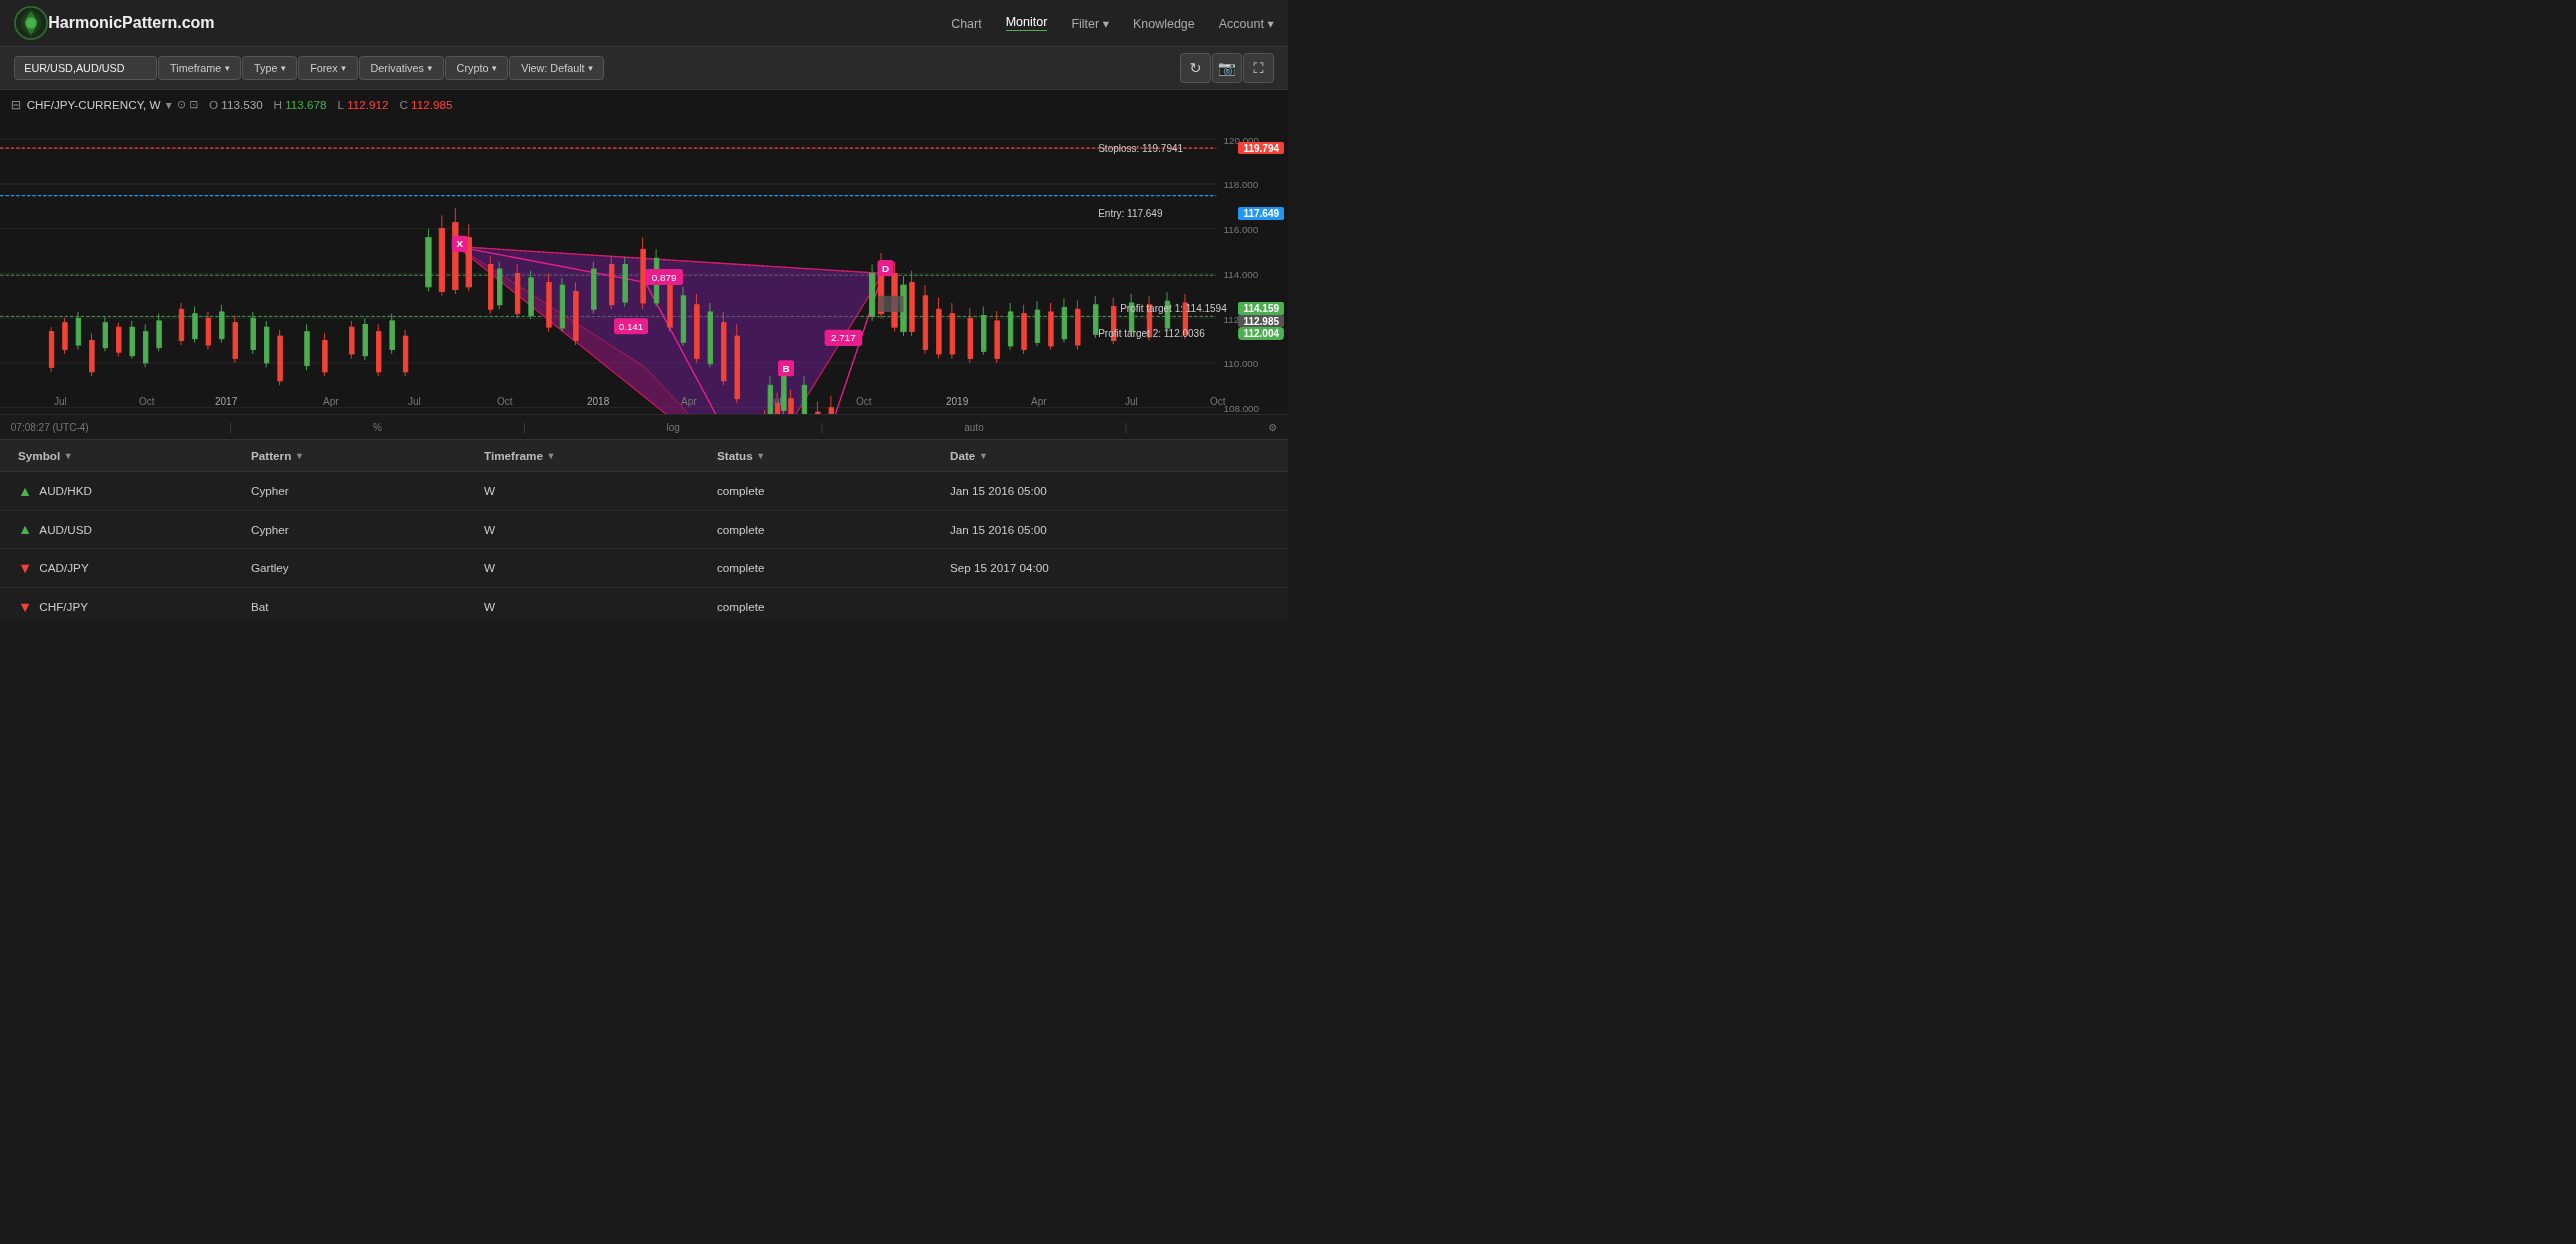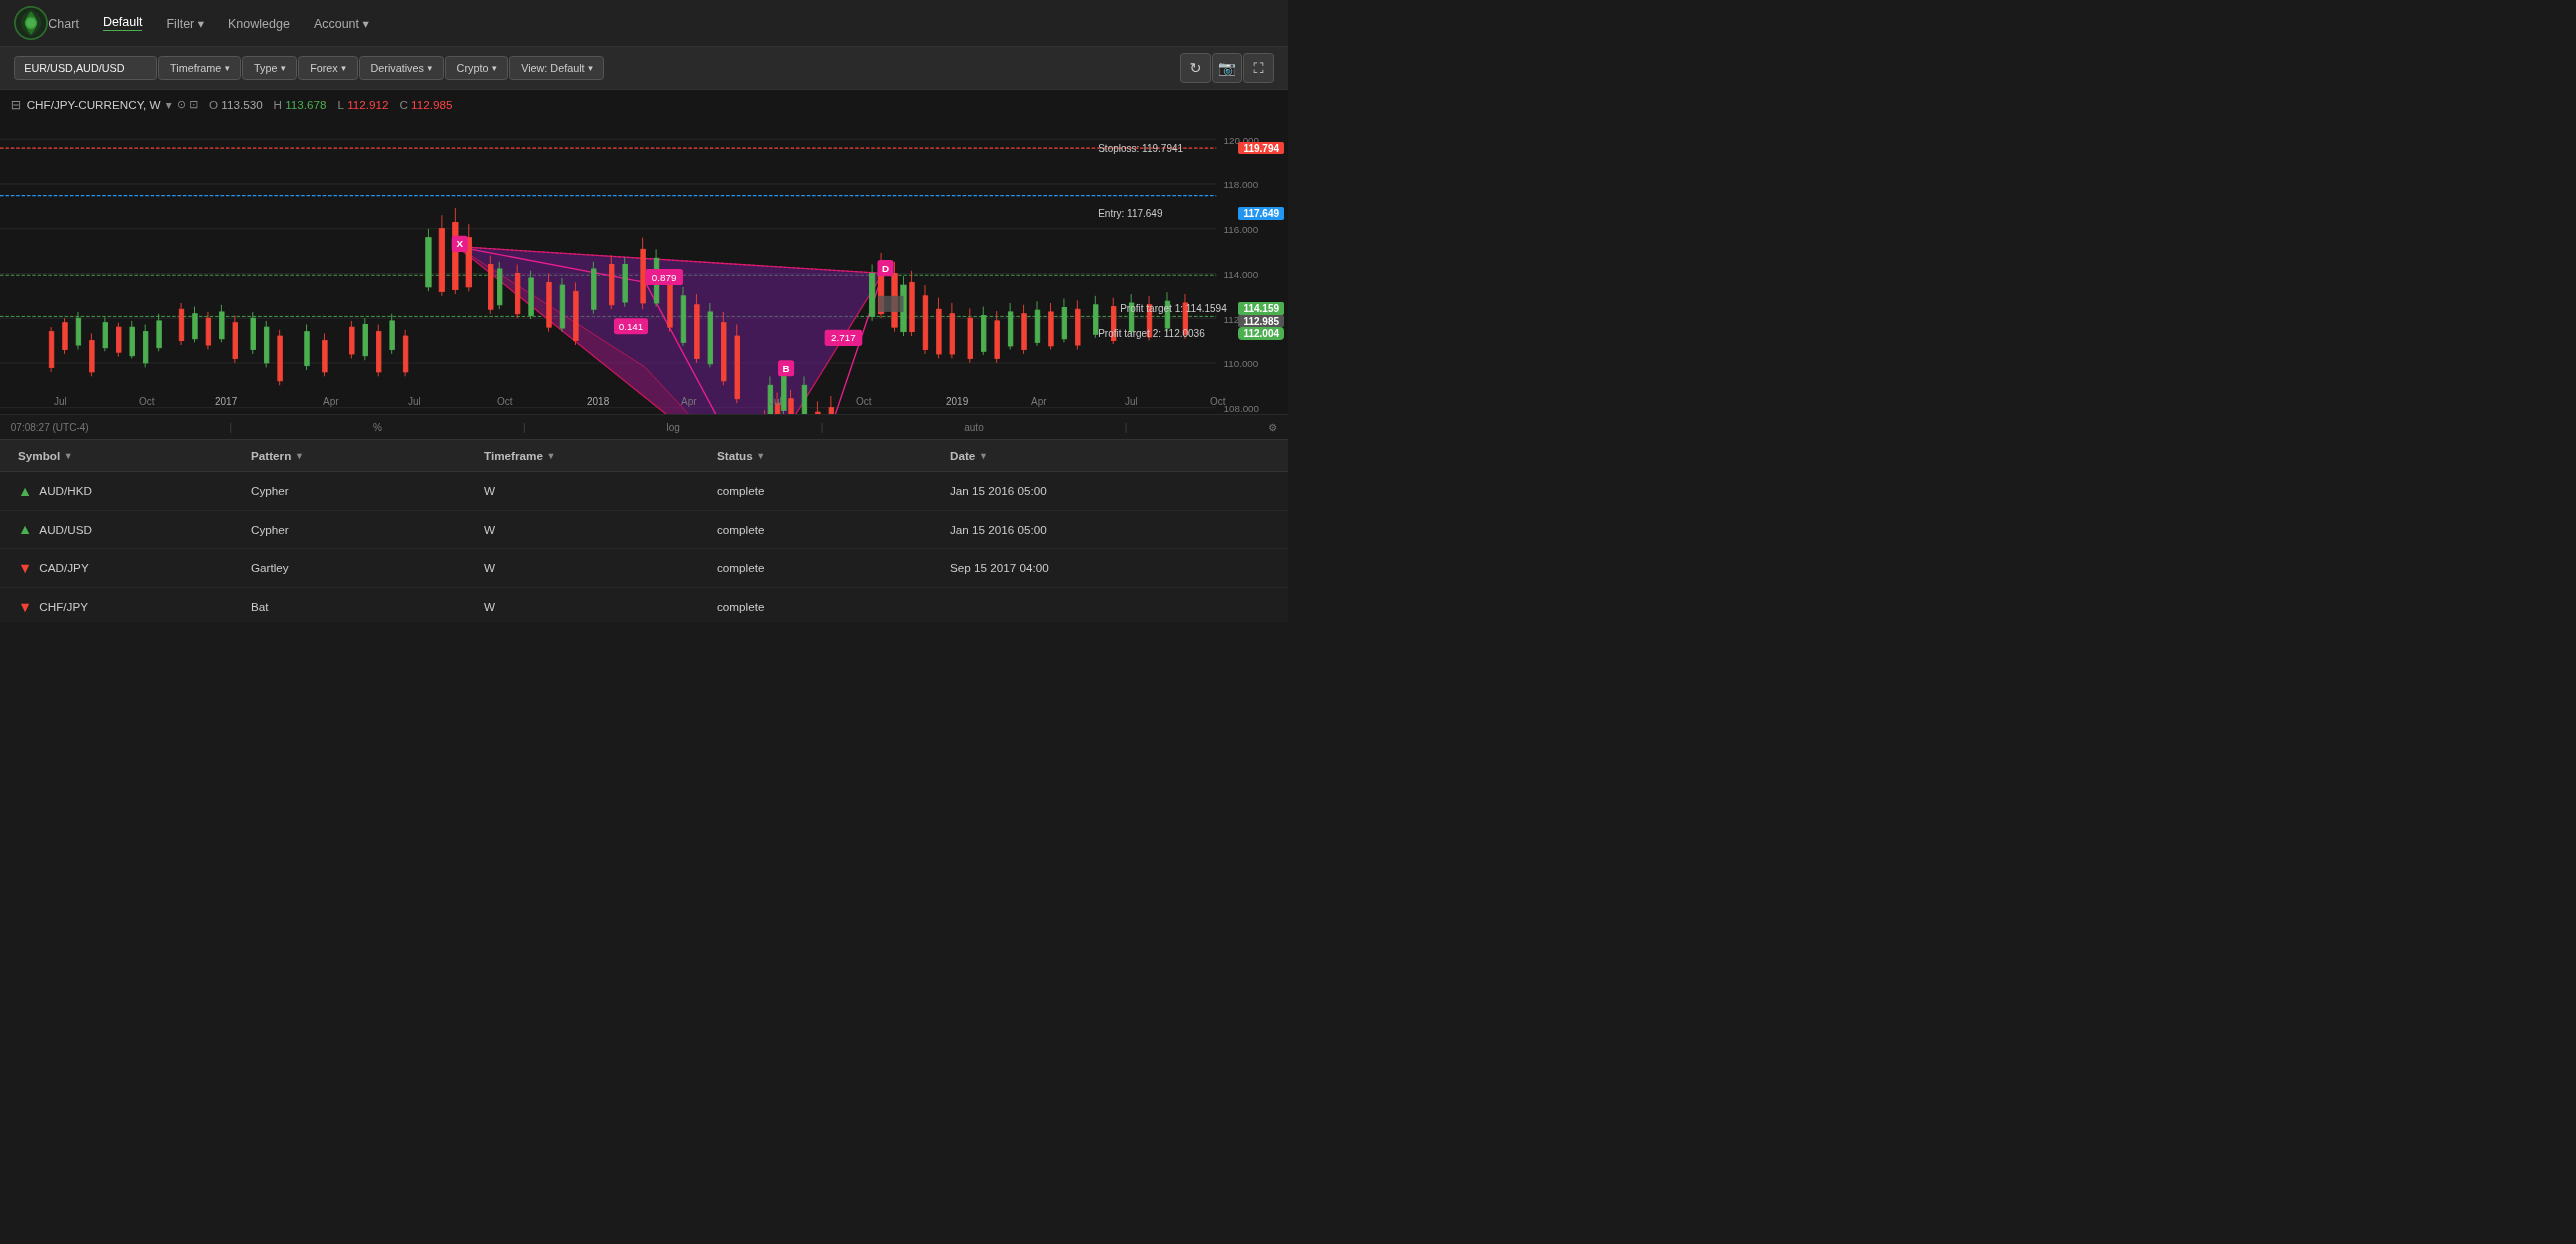--- a/index.html
+++ b/index.html
@@ -53,23 +53,24 @@
 <body>
 
 <div class="header">
   <svg class="logo-svg" viewBox="0 0 38 38">
     <circle cx="19" cy="19" r="18" fill="#1a2a1a" stroke="#2d6a2d" stroke-width="2"></circle>
     <path d="M19 4 C10 8 6 16 8 22 C10 28 16 32 19 34 C22 32 28 28 30 22 C32 16 28 8 19 4Z" fill="#1e4a1e" opacity="0.5"></path>
     <path d="M19 6 Q25 12 25 19 Q25 26 19 32 Q13 26 13 19 Q13 12 19 6Z" fill="#2d8a2d" opacity="0.7"></path>
     <path d="M14 14 Q19 10 24 14 Q28 19 24 24 Q19 28 14 24 Q10 19 14 14Z" fill="#3aaa3a" opacity="0.8"></path>
     <circle cx="19" cy="19" r="5" fill="#4caf50"></circle>
   </svg>
+  <span class="site-title">HarmonicPattern.com</span>
   <nav class="nav">
     <a class="nav-item">Chart</a>
-    <a class="nav-item active">Default</a>
+    <a class="nav-item active">Monitor</a>
     <a class="nav-item-dropdown"><span>Filter</span> ▾</a>
     <a class="nav-item">Knowledge</a>
     <a class="nav-item-dropdown"><span>Account</span> ▾</a>
   </nav>
 </div>
 
 <div class="toolbar">
   <input class="toolbar-input" type="text" value="EUR/USD,AUD/USD" style="">
   <button class="toolbar-btn">
     <span>Timeframe</span>

